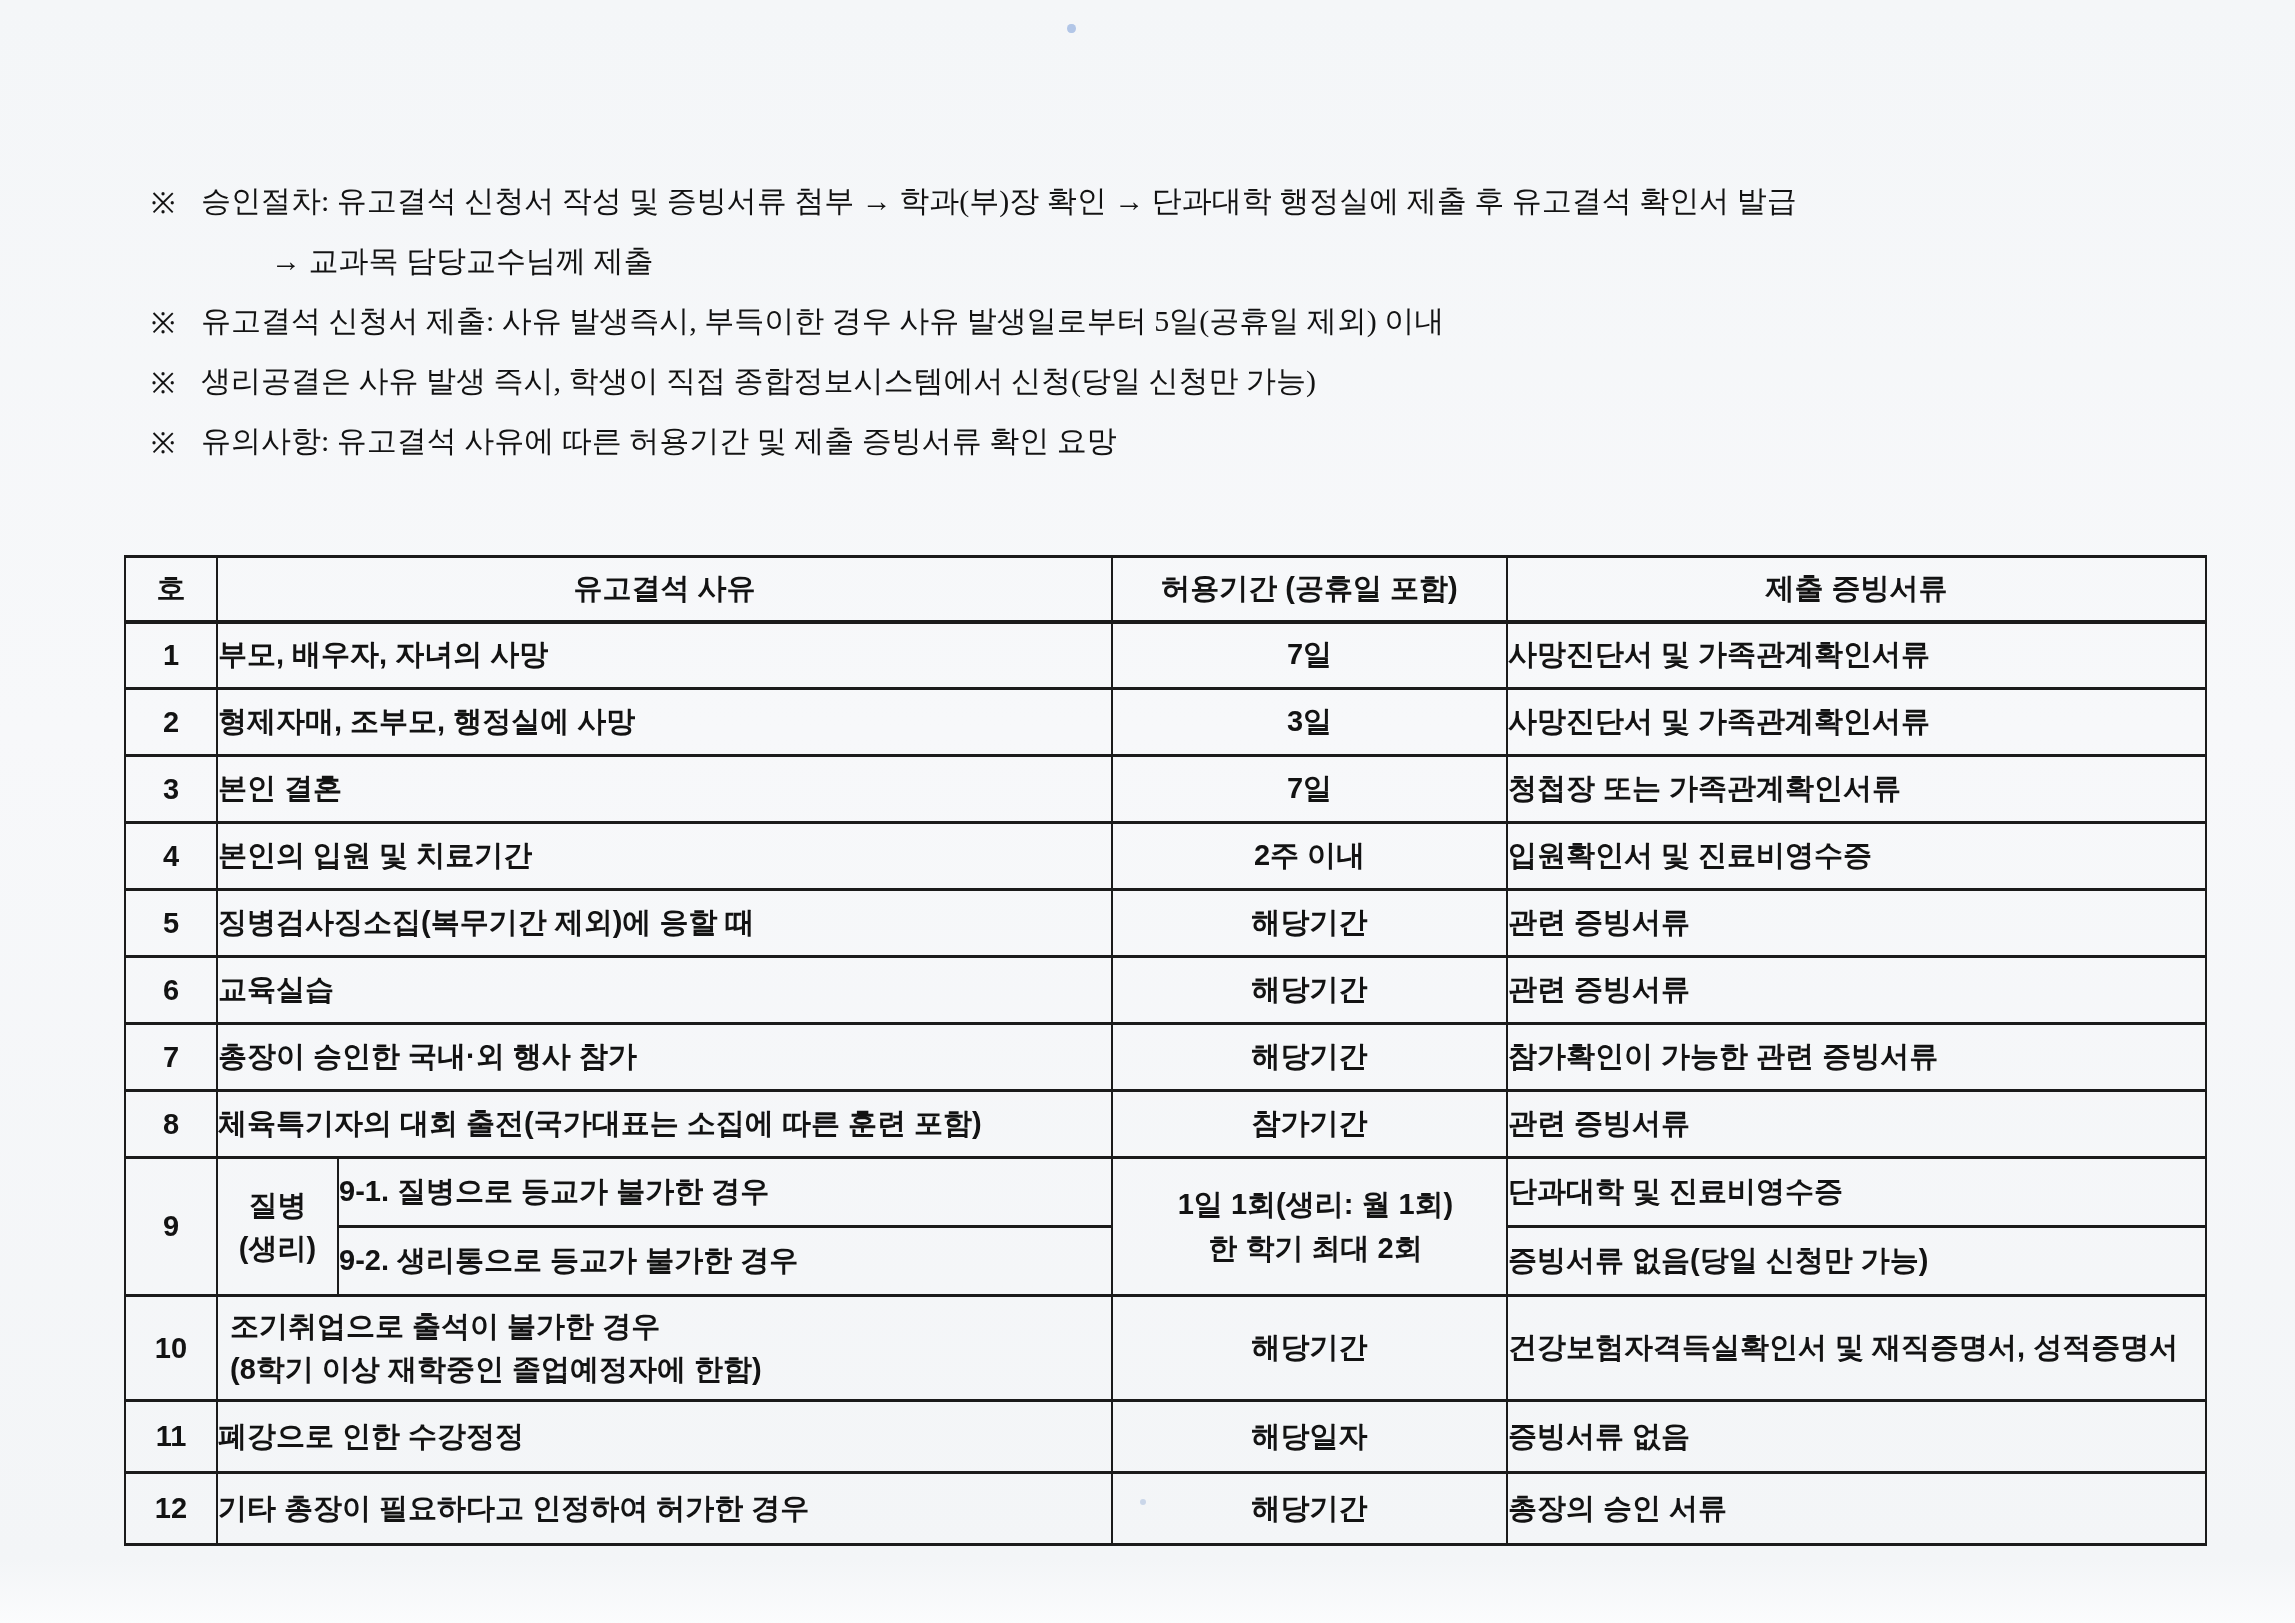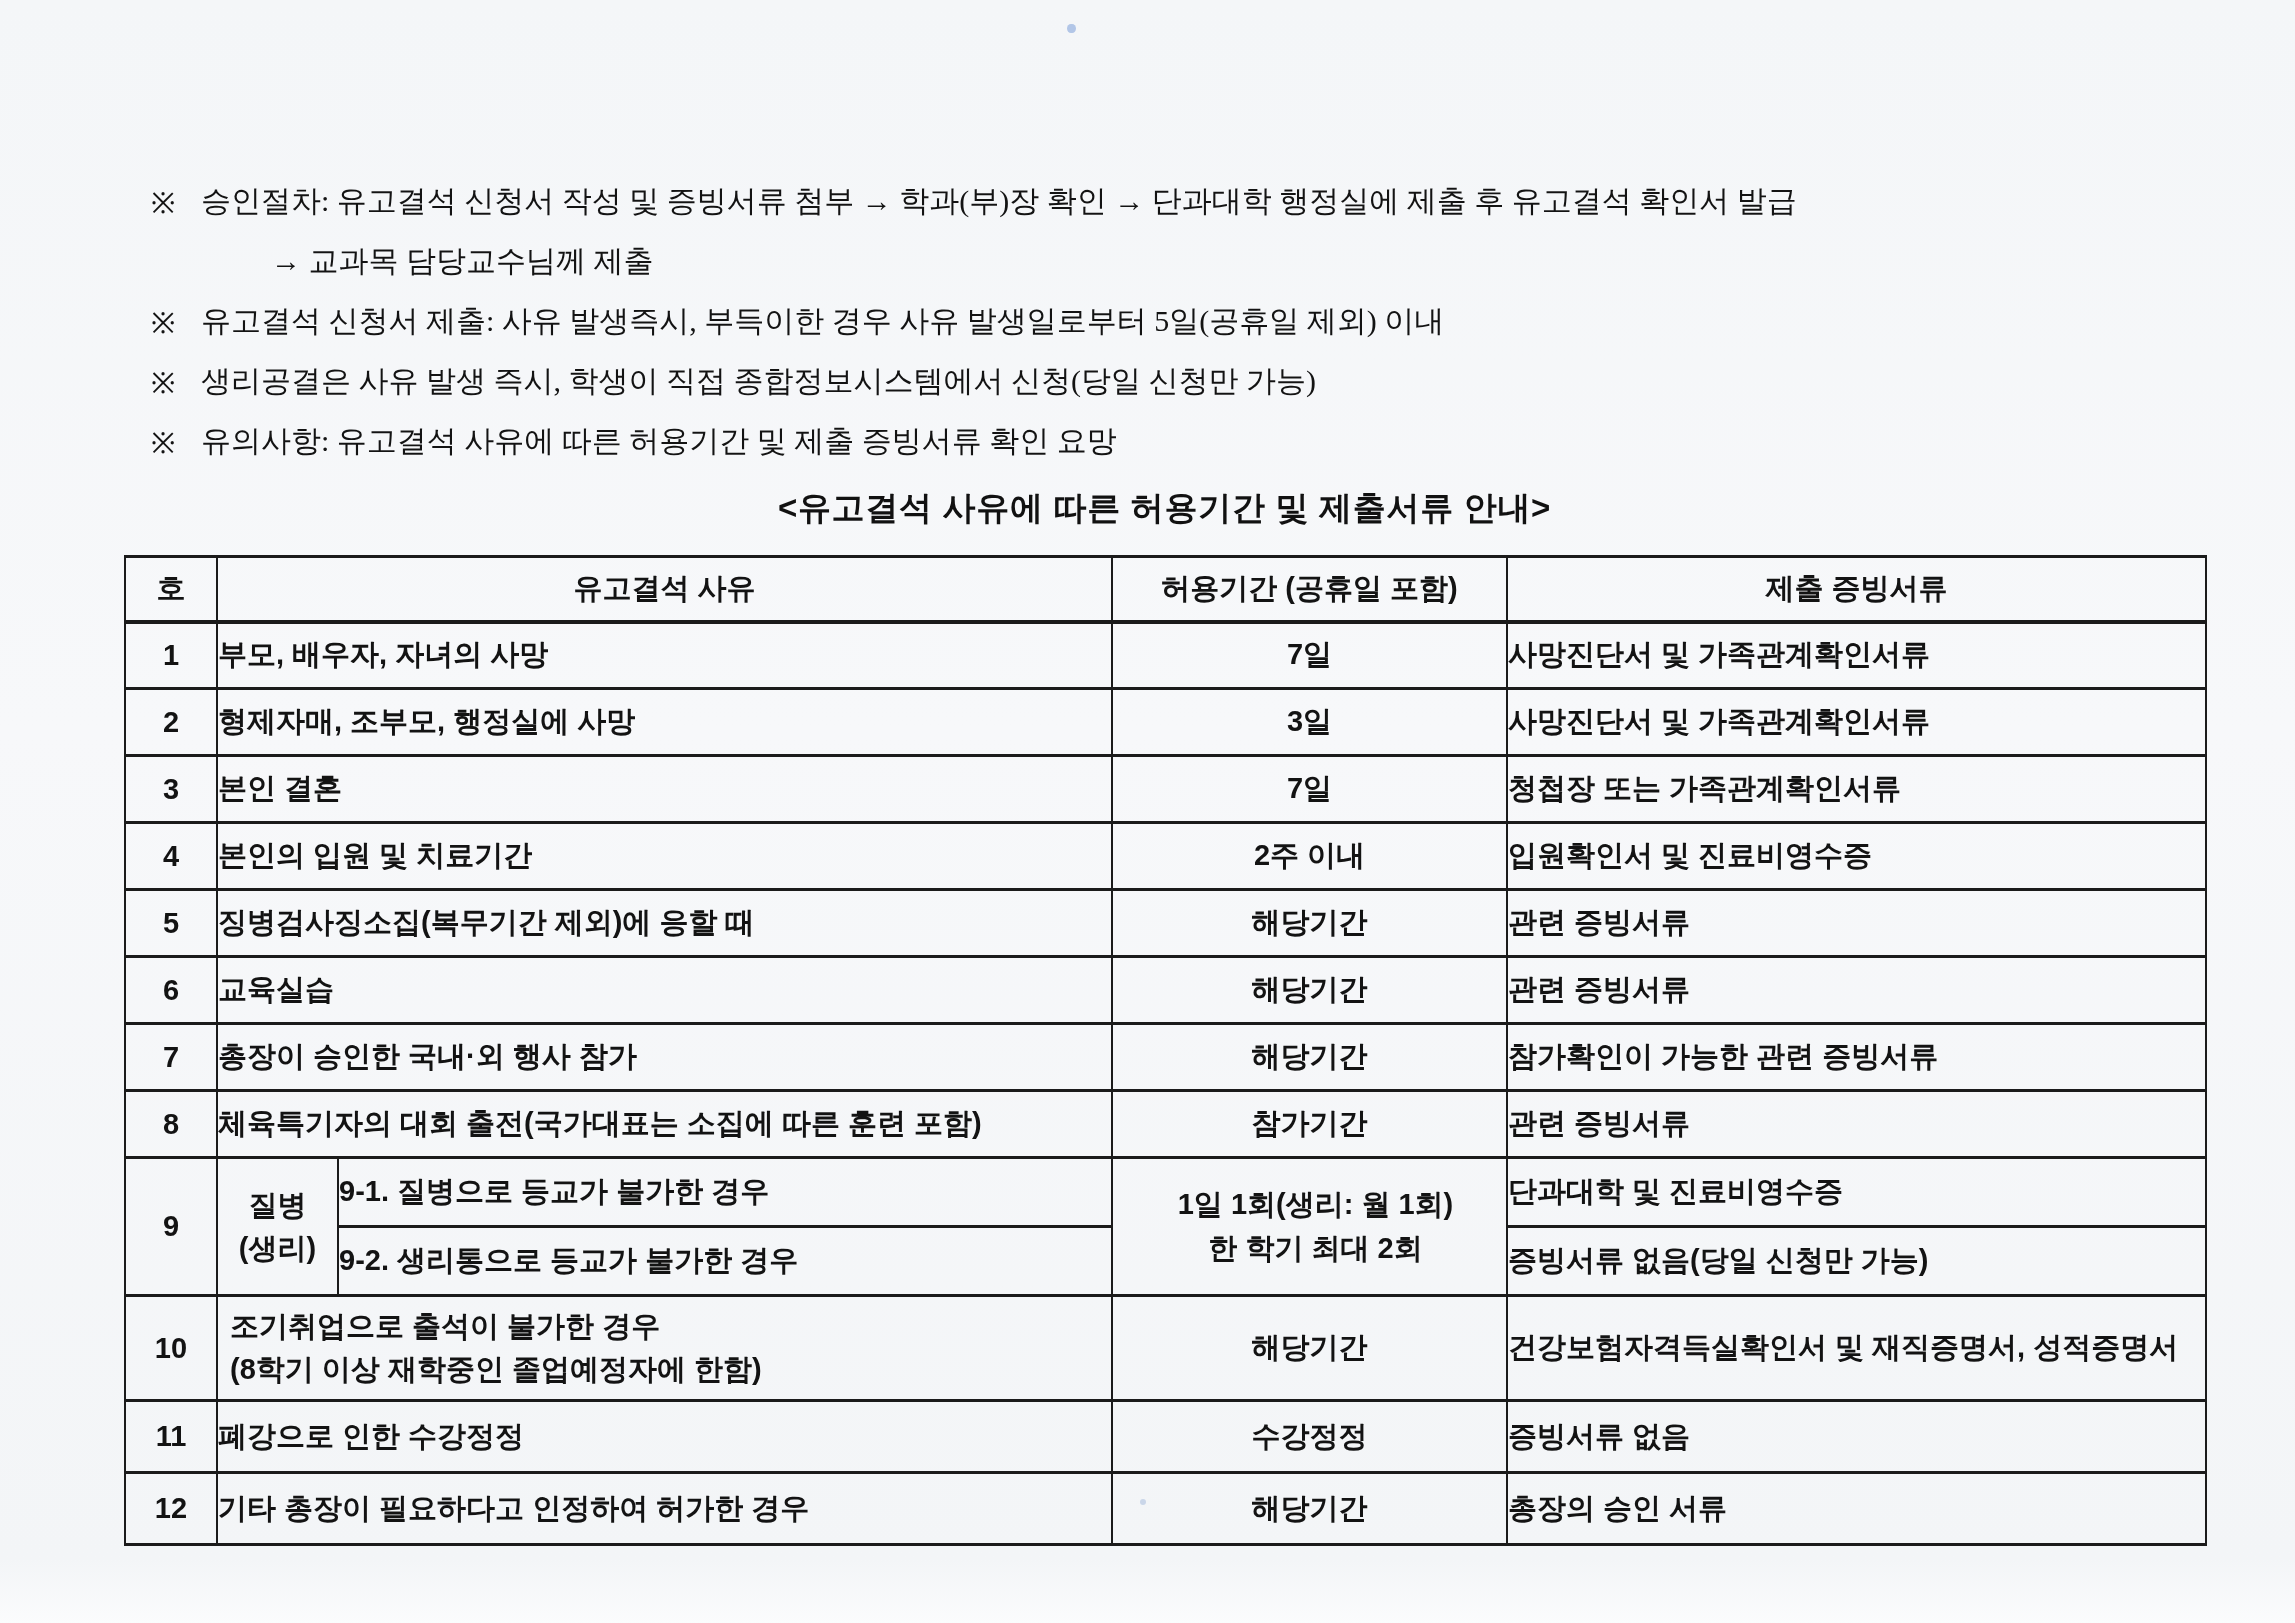--- a/index.html
+++ b/index.html
@@ -85,21 +85,20 @@
     <div class="note-line">
       <span class="note-marker">※</span>
       <span>생리공결은 사유 발생 즉시, 학생이 직접 종합정보시스템에서 신청(당일 신청만 가능)</span>
     </div>
     <div class="note-line">
       <span class="note-marker">※</span>
       <span>유의사항: 유고결석 사유에 따른 허용기간 및 제출 증빙서류 확인 요망</span>
     </div>
   </div>
 
-  <div class="table-caption">&lt;유고결석 사유에 따른 허용기간 및 제출서류 안내&gt;</div>
 
   <table class="main">
     <colgroup>
       <col style="width:92px">
       <col style="width:121px">
       <col style="width:774px">
       <col style="width:395px">
       <col style="width:699px">
     </colgroup>
     <thead>
@@ -183,21 +182,21 @@
         <td colspan="2" class="c-reason two-line">
           <div>조기취업으로 출석이 불가한 경우</div>
           <div>(8학기 이상 재학중인 졸업예정자에 한함)</div>
         </td>
         <td class="c-period">해당기간</td>
         <td class="c-docs">건강보험자격득실확인서 및 재직증명서, 성적증명서</td>
       </tr>
       <tr class="h-tail">
         <td class="c-no">11</td>
         <td colspan="2" class="c-reason">폐강으로 인한 수강정정</td>
-        <td class="c-period">수강정정</td>
+        <td class="c-period">해당일자</td>
         <td class="c-docs">증빙서류 없음</td>
       </tr>
       <tr class="h-tail">
         <td class="c-no">12</td>
         <td colspan="2" class="c-reason">기타 총장이 필요하다고 인정하여 허가한 경우</td>
         <td class="c-period">해당기간</td>
         <td class="c-docs">총장의 승인 서류</td>
       </tr>
     </tbody>
   </table>

